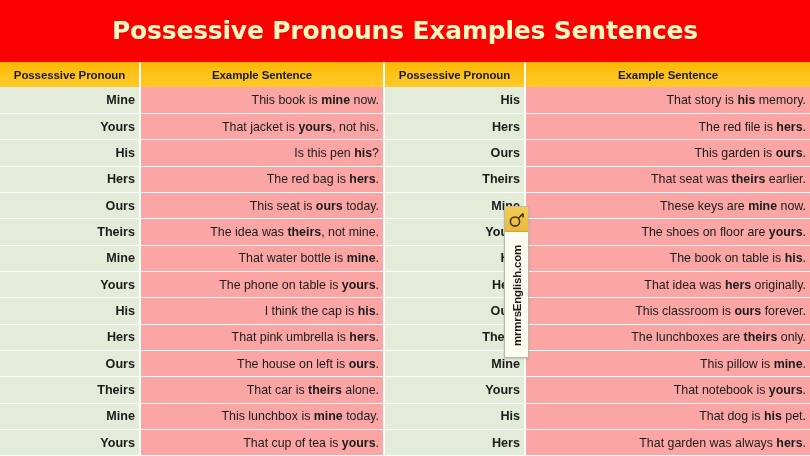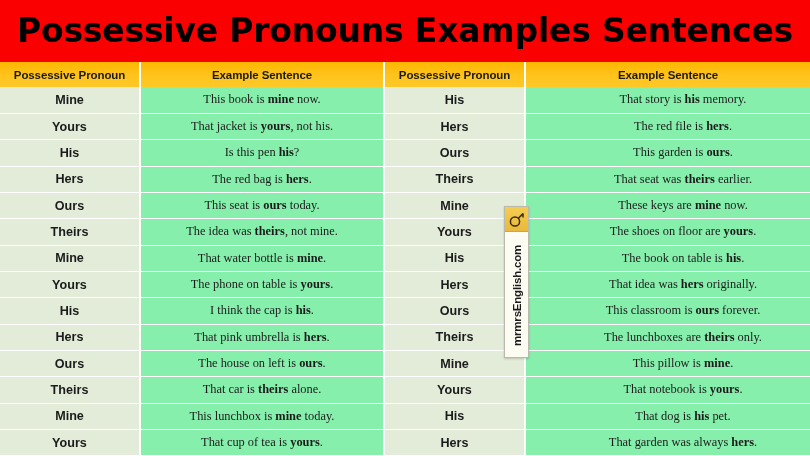--- a/index.html
+++ b/index.html
@@ -12,23 +12,23 @@
   #page { position: relative; width: 810px; height: 456px; overflow: hidden; }
 
   
   .title-banner {
     position: absolute; left: 0; top: 0;
     width: 810px; height: 62px;
     background: #fb0000;
     display: flex; align-items: center; justify-content: center;
   }
   .title-text {
-    color: #000000;
+    color: #fef9c3;
     font-family: "DejaVu Sans", sans-serif;
-    font-size: 33px;
+    font-size: 25px;
     font-weight: 700;
     letter-spacing: -0.2px;
     white-space: nowrap;
     line-height: 1;
     padding-bottom: 2px;
   }
 
   
   .table-wrap {
     position: absolute; left: 0; top: 62px;
@@ -55,38 +55,37 @@
     border-right: 2px solid #ffffff;
     padding: 0;
     letter-spacing: -0.1px;
   }
   thead th:last-child { border-right: none; }
 
   tbody td {
     height: 26.35px;
     font-size: 12.4px;
     color: #1b1b1b;
-    text-align: center;
+    text-align: right;
     border-bottom: 1.6px solid #ffffff;
     border-right: 2px solid #ffffff;
     padding: 0 4px;
     white-space: nowrap;
     overflow: hidden;
   }
   tbody td:last-child { border-right: none; padding-left: 34px; }
 
   td.pron {
     background: #e2ecd9;
     font-weight: 700;
     font-size: 12.6px;
   }
   td.sent {
-    background: #86efac;
+    background: #fca5a5;
     font-weight: 400;
-    font-family: Liberation Serif, serif;
   }
   td.sent b { font-weight: 700; }
 
   
   .watermark {
     position: absolute;
     left: 504px; top: 206px;
     width: 25px; height: 152px;
     background: #fdfcf2;
     border: 1px solid #b9b9ad;

